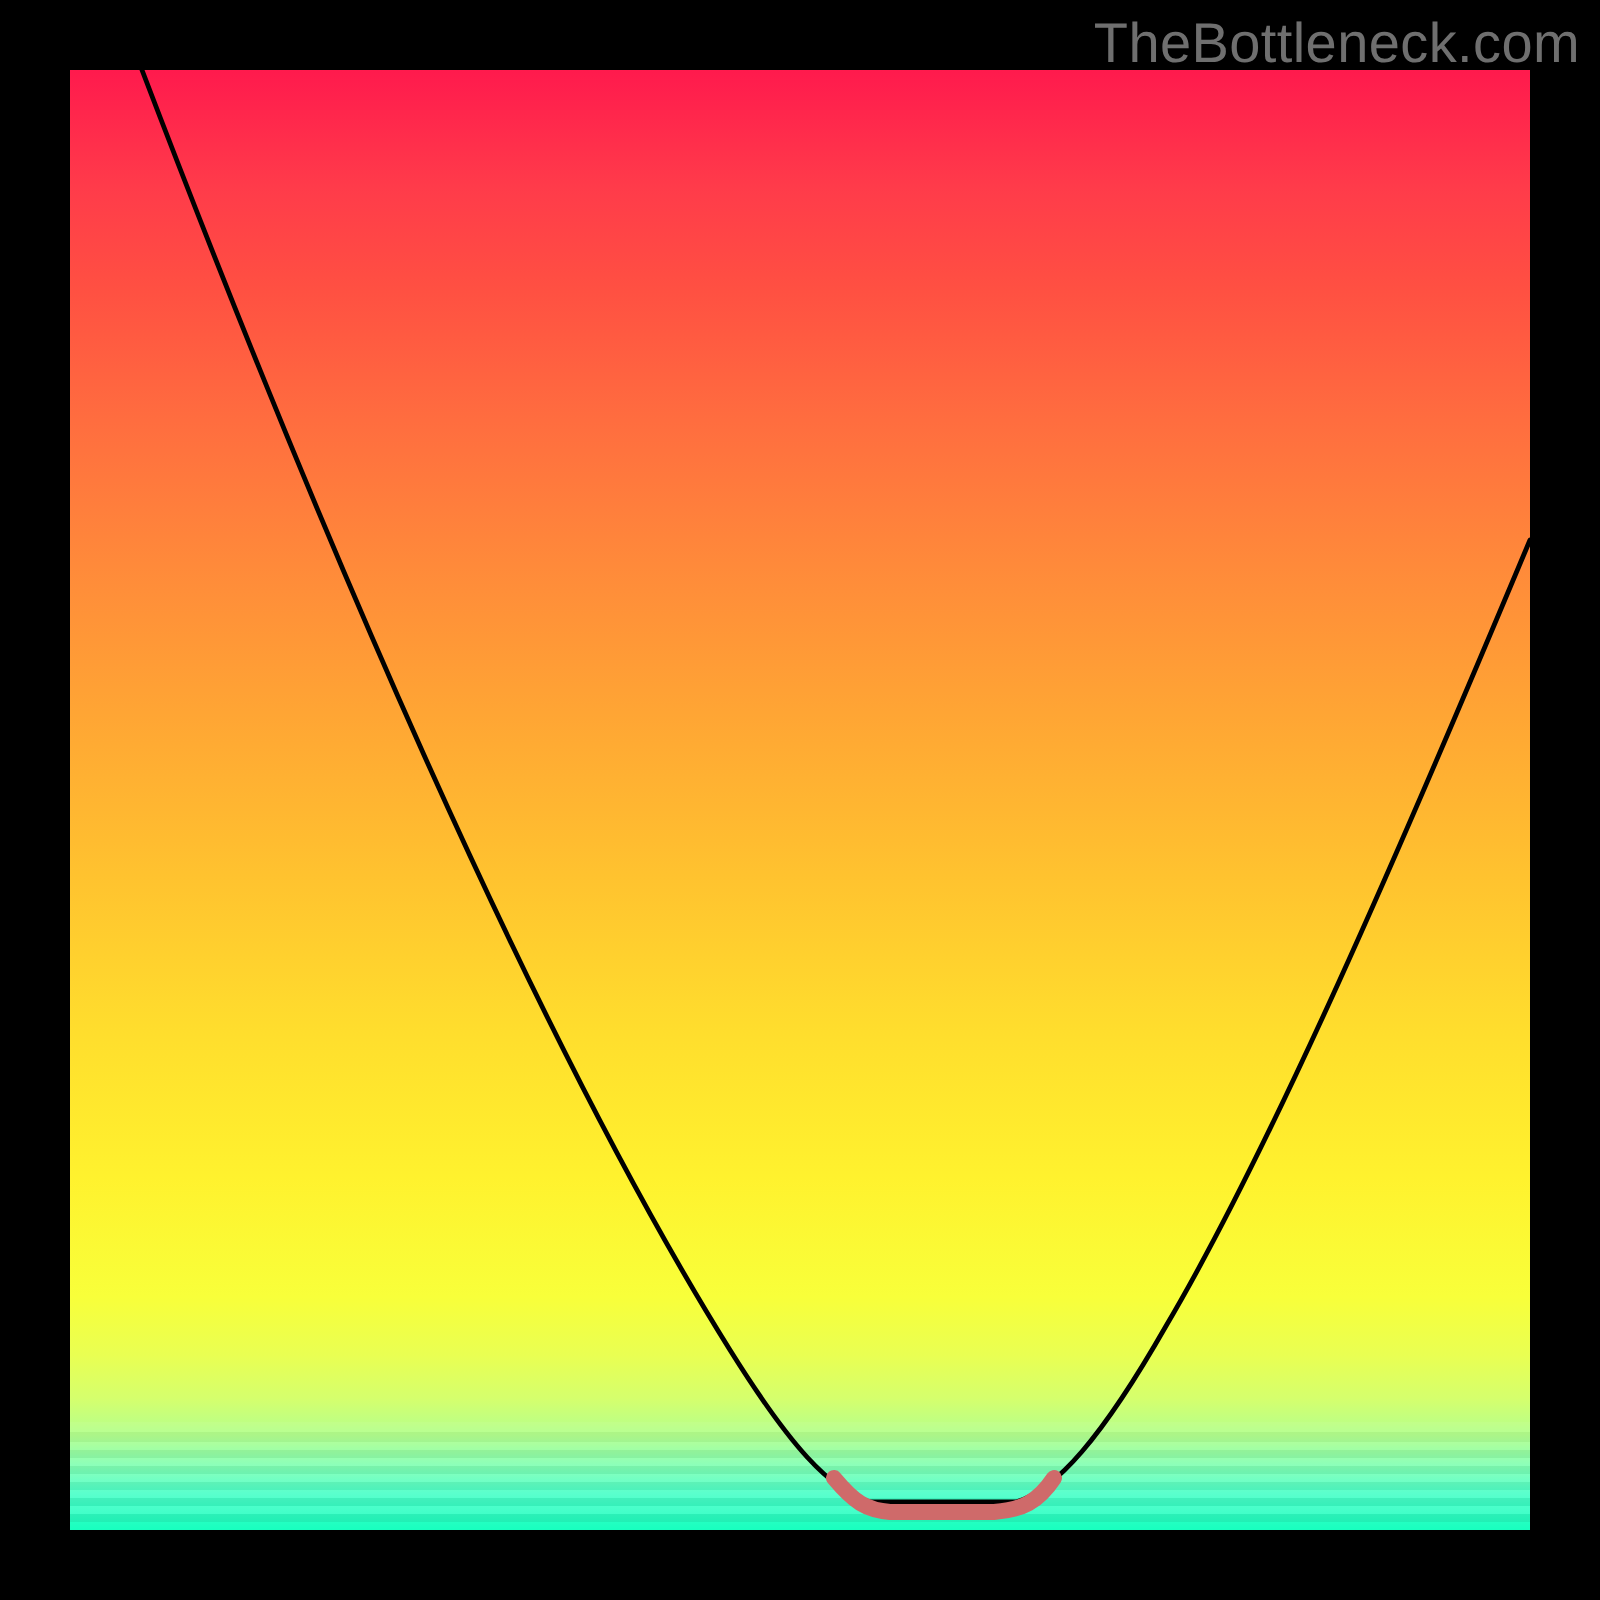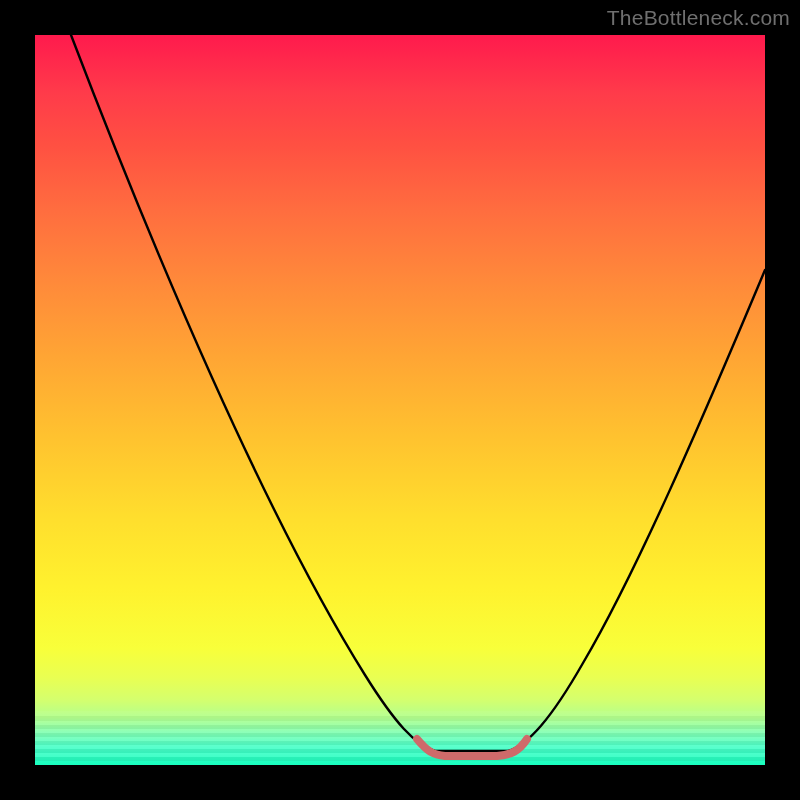--- a/index.html
+++ b/index.html
@@ -41,21 +41,21 @@
       #85ffb3 95.5%,
       #4cffc9 97.5%,
       #18ffbf 100%
     );
   }
   .watermark {
     position: absolute;
     top: 6px;
     right: 10px;
     color: #6f6f6f;
-    font-size: 21px;
+    font-size: 28px;
     letter-spacing: 0.2px;
     font-weight: 400;
     user-select: none;
   }
   svg.curves {
     position: absolute;
     left: 0;
     top: 0;
     width: 730px;
     height: 730px;

